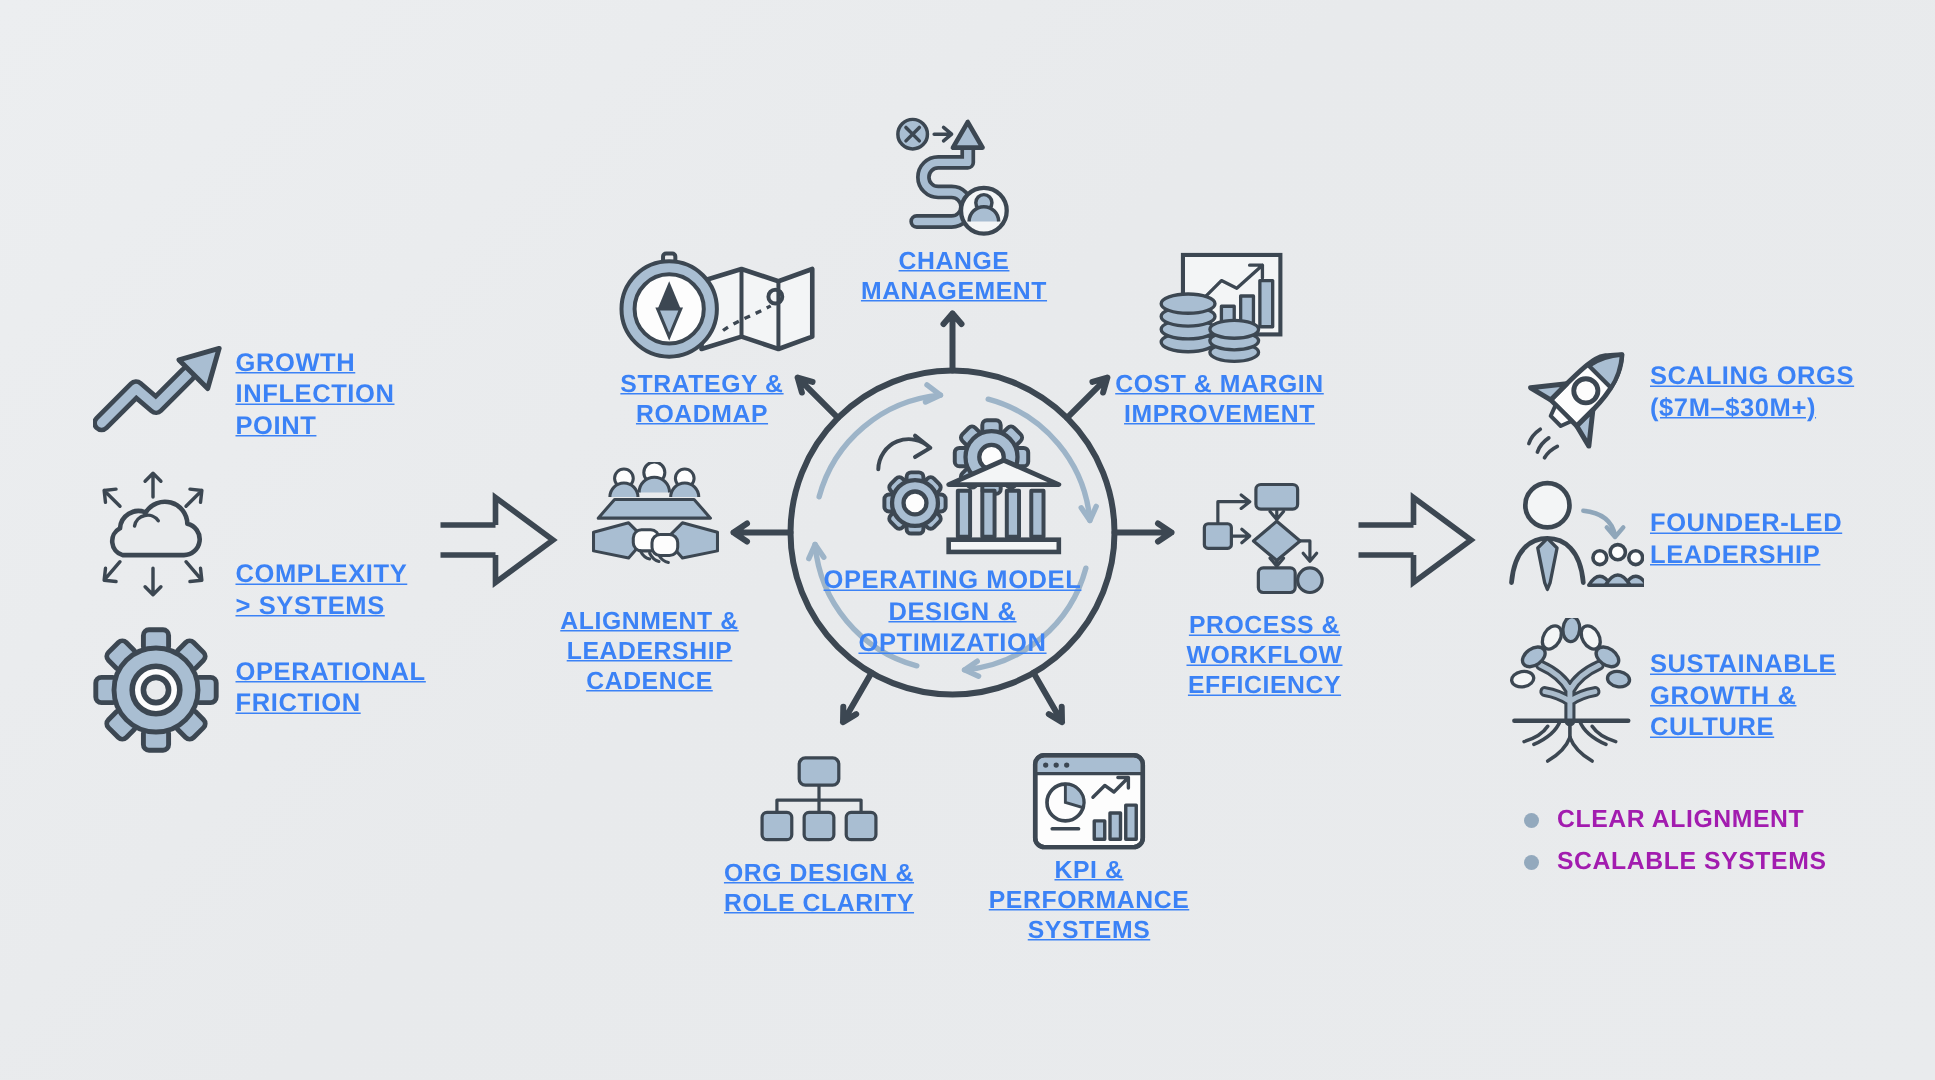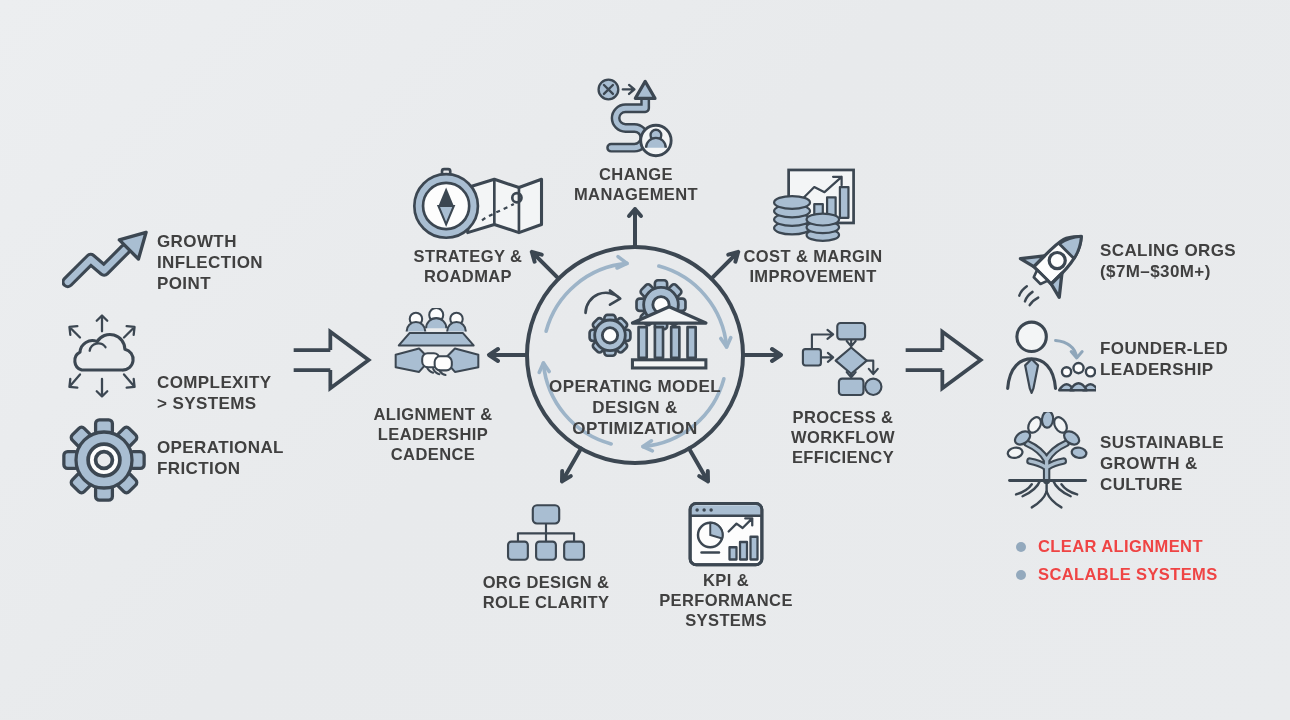--- a/index.html
+++ b/index.html
@@ -11,27 +11,28 @@
     position:relative;
   }
   .canvas{position:absolute;inset:0;}
   .abs{position:absolute;}
   .lbl{
     font-weight:700;
     font-size:17px;
     line-height:21px;
     letter-spacing:.4px;
     white-space:pre-line;
-    color:#404040;
+    color:#3b82f6;
+    text-decoration:underline;
   }
   .lbl.center{text-align:center;}
   .lbl.node{font-size:16.5px;line-height:20px;}
   .bullet-row{display:flex;align-items:center;gap:12px;}
   .bullet-dot{width:10px;height:10px;border-radius:50%;background:#93a9bd;flex:0 0 auto;}
-  .bullet-text{font-weight:700;font-size:16.5px;letter-spacing:.4px;color:#ef4444;}
+  .bullet-text{font-weight:700;font-size:16.5px;letter-spacing:.4px;color:#a21caf;}
   
   .sd{stroke:#3c4752;fill:none;stroke-width:3.5;stroke-linecap:round;stroke-linejoin:round;}
   .sdt{stroke:#3c4752;fill:none;stroke-width:2.6;stroke-linecap:round;stroke-linejoin:round;}
   .sf{stroke:#3c4752;fill:#a9bed2;stroke-width:3.5;stroke-linejoin:round;}
   .sft{stroke:#3c4752;fill:#a9bed2;stroke-width:2.6;stroke-linejoin:round;}
   .swt{stroke:#3c4752;fill:#fdfdfd;stroke-width:2.6;stroke-linejoin:round;}
   .dk{fill:#3c4752;stroke:none;}
   .lt{stroke:#9db4c8;fill:none;stroke-width:3.6;stroke-linecap:round;stroke-linejoin:round;}
 </style>
 </head>

